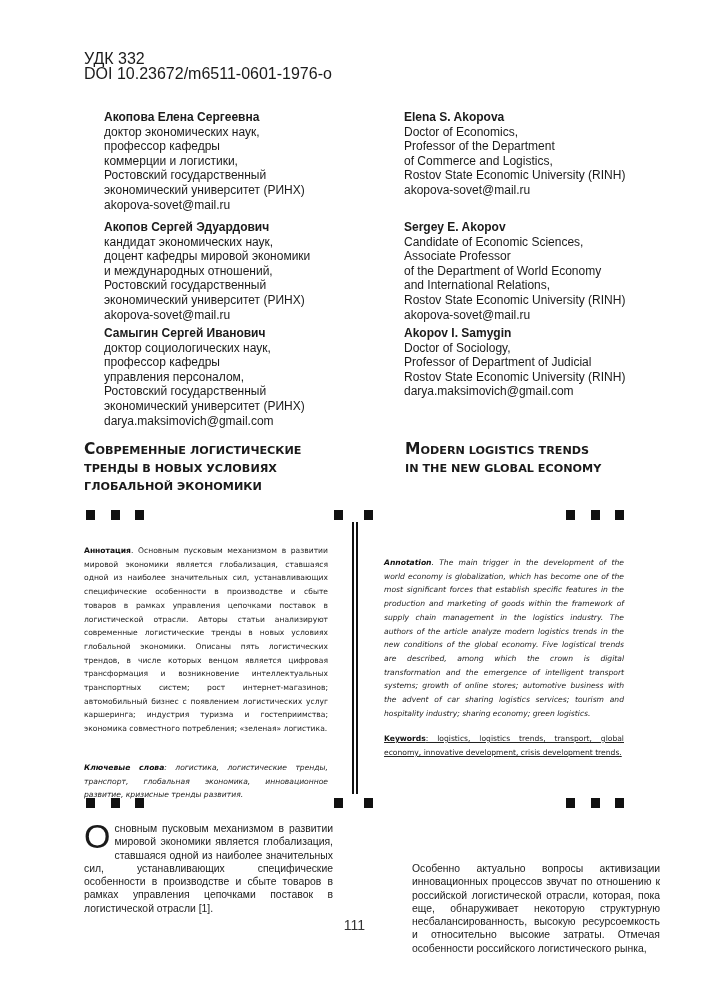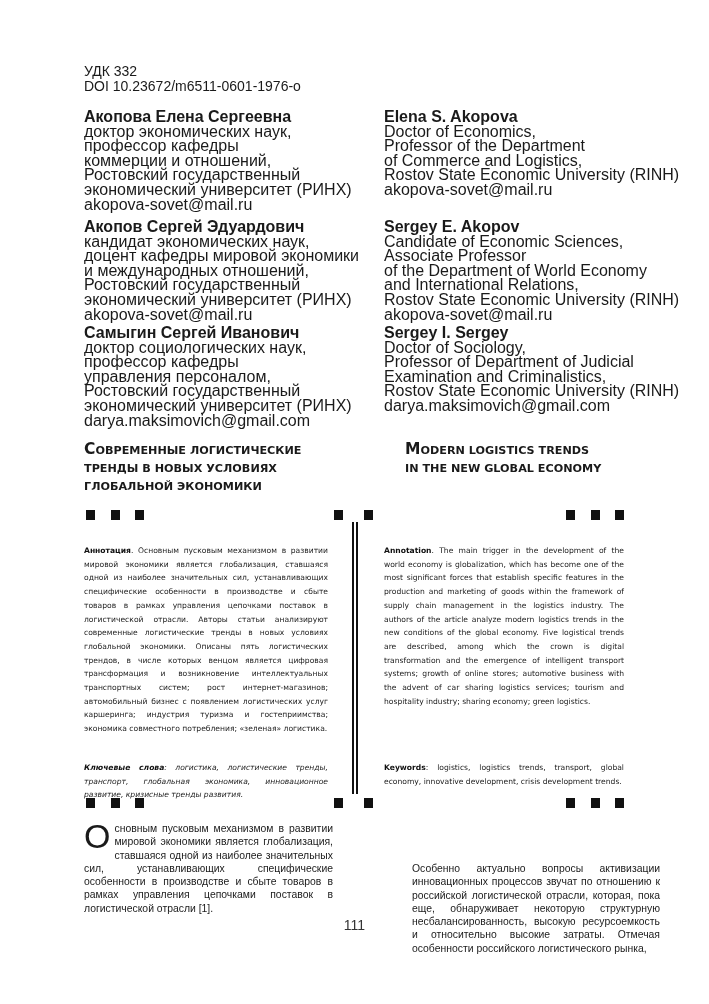--- a/index.html
+++ b/index.html
@@ -1,22 +1,22 @@
 <!DOCTYPE html>
 <html><head>
   <meta charset="utf-8">
   <style>
     html, body { margin: 0; padding: 0; background: #ffffff; }
     body { width: 709px; height: 1004px; position: relative; overflow: hidden; color: #1a1a1a; }
     .page { position: absolute; left: 0; top: 0; width: 709px; height: 1004px; }
     .abs { position: absolute; }
 
-    .udk { left: 84px; top: 64px; font-size: 14px; line-height: 14.6px; font-family: "Liberation Sans", sans-serif; }
+    .udk { left: 84px; top: 52px; font-size: 16px; line-height: 14.6px; font-family: "Liberation Sans", sans-serif; }
 
-    .author { position: absolute; font-family: "Liberation Sans", sans-serif; font-size: 16px; line-height: 14.6px; }
+    .author { position: absolute; font-family: "Liberation Sans", sans-serif; font-size: 12px; line-height: 14.6px; margin-left: 20px; }
     .author .name { font-weight: bold; }
     .author div { white-space: nowrap; }
 
     .title { position: absolute; font-family: "DejaVu Sans", sans-serif; font-weight: bold; font-size: 11.2px; line-height: 18px; text-transform: uppercase; letter-spacing: 0px; }
     .title .cap { font-size: 15.5px; }
 
     .sq { position: absolute; width: 9px; height: 10px; background: #111111; }
 
     .vline { position: absolute; width: 1.5px; background: #111; }
 
@@ -35,21 +35,21 @@
 
   <div class="abs udk">
     <div>УДК 332</div>
     <div>DOI 10.23672/m6511-0601-1976-o</div>
   </div>
 
   <div class="author" style="left:84px; top:110px;">
     <div class="name">Акопова Елена Сергеевна</div>
     <div>доктор экономических наук,</div>
     <div>профессор кафедры</div>
-    <div>коммерции и отношений,</div>
+    <div>коммерции и логистики,</div>
     <div>Ростовский государственный</div>
     <div>экономический университет (РИНХ)</div>
     <div>akopova-sovet@mail.ru</div>
   </div>
 
   <div class="author" style="left:84px; top:220px;">
     <div class="name">Акопов Сергей Эдуардович</div>
     <div>кандидат экономических наук,</div>
     <div>доцент кафедры мировой экономики</div>
     <div>и международных отношений,</div>
@@ -81,24 +81,23 @@
     <div class="name">Sergey E. Akopov</div>
     <div>Candidate of Economic Sciences,</div>
     <div>Associate Professor</div>
     <div>of the Department of World Economy</div>
     <div>and International Relations,</div>
     <div>Rostov State Economic University (RINH)</div>
     <div>akopova-sovet@mail.ru</div>
   </div>
 
   <div class="author" style="left:384px; top:326px;">
-    <div class="name">Sergey I. Sergey</div>
+    <div class="name">Akopov I. Samygin</div>
     <div>Doctor of Sociology,</div>
     <div>Professor of Department of Judicial</div>
-    <div>Examination and Criminalistics,</div>
     <div>Rostov State Economic University (RINH)</div>
     <div>darya.maksimovich@gmail.com</div>
   </div>
 
   <div class="title" style="left:84px; top:440px;">
     <div><span class="cap">С</span><span>овременные логистические</span></div>
     <div>тренды в новых условиях</div>
     <div>глобальной экономики</div>
   </div>
 
@@ -120,25 +119,25 @@
   <div class="vline" style="left:356px; top:522px; height:272px;"></div>
 
   <div class="abstract" style="left:84px; top:528px; width:244px;">
     <b>Аннотация</b><span>. Основным пусковым механизмом в развитии мировой экономики является глобализация, ставшаяся одной из наиболее значительных сил, устанавливающих специфические особенности в производстве и сбыте товаров в рамках управления цепочками поставок в логистической отрасли. Авторы статьи анализируют современные логистические тренды в новых условиях глобальной экономики. Описаны пять логистических трендов, в числе которых венцом является цифровая трансформация и возникновение интеллектуальных транспортных систем; рост интернет-магазинов; автомобильный бизнес с появлением логистических услуг каршеринга; индустрия туризма и гостеприимства; экономика совместного потребления; «зеленая» логистика.</span>
   </div>
 
   <div class="abstract" style="left:84px; top:745px; width:244px;font-style:italic;">
     <b>Ключевые слова</b><span>: логистика, логистические тренды, транспорт, глобальная экономика, инновационное развитие, кризисные тренды развития.</span>
   </div>
 
-  <div class="abstract" style="left:384px; top:528px; width:240px;">
+  <div class="abstract" style="left:384px; top:540px; width:240px;font-style:italic;">
     <b>Annotation</b><span>. The main trigger in the development of the world economy is globalization, which has become one of the most significant forces that establish specific features in the production and marketing of goods within the framework of supply chain management in the logistics industry. The authors of the article analyze modern logistics trends in the new conditions of the global economy. Five logistical trends are described, among which the crown is digital transformation and the emergence of intelligent transport systems; growth of online stores; automotive business with the advent of car sharing logistics services; tourism and hospitality industry; sharing economy; green logistics.</span>
   </div>
 
-  <div class="abstract" style="left:384px; top:745px; width:240px;">
+  <div class="abstract" style="left:384px; top:716px; width:240px;text-decoration:underline;">
     <b>Keywords</b><span>: logistics, logistics trends, transport, global economy, innovative development, crisis development trends.</span>
   </div>
 
   <div class="sq" style="left:86px; top:798px;"></div>
   <div class="sq" style="left:111px; top:798px;"></div>
   <div class="sq" style="left:135px; top:798px;"></div>
   <div class="sq" style="left:334px; top:798px;"></div>
   <div class="sq" style="left:364px; top:798px;"></div>
   <div class="sq" style="left:566px; top:798px;"></div>
   <div class="sq" style="left:591px; top:798px;"></div>

